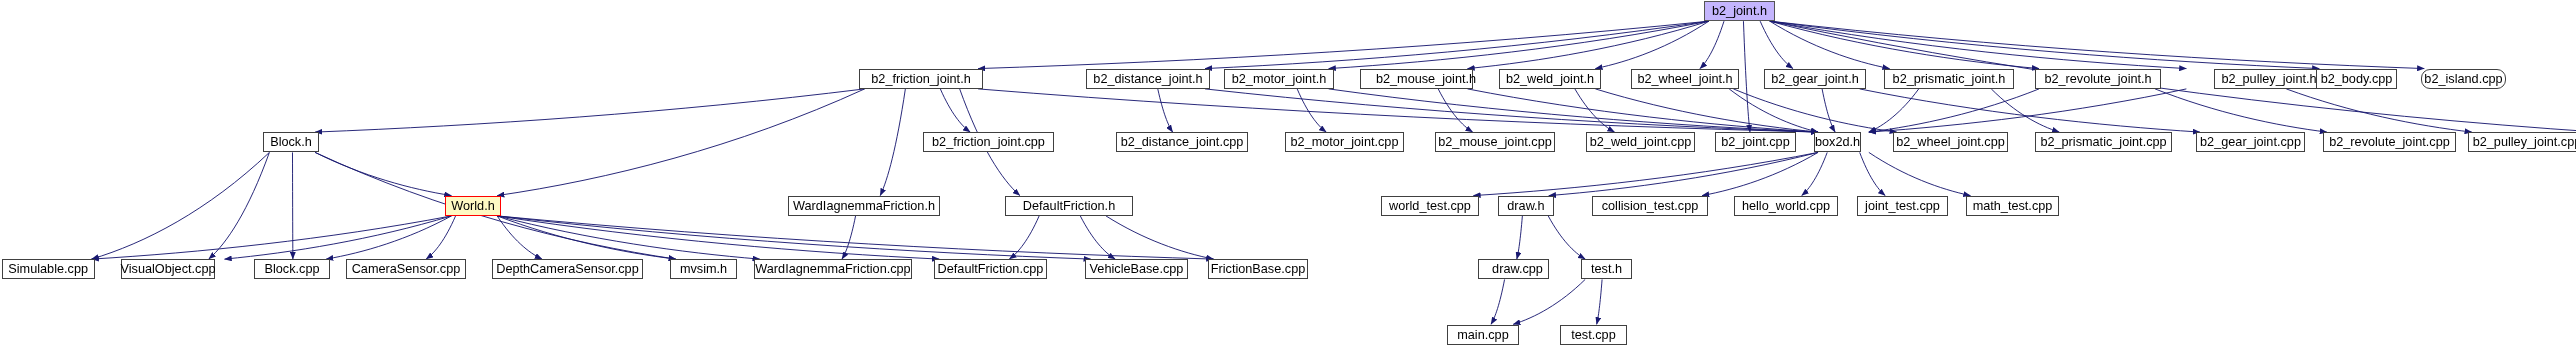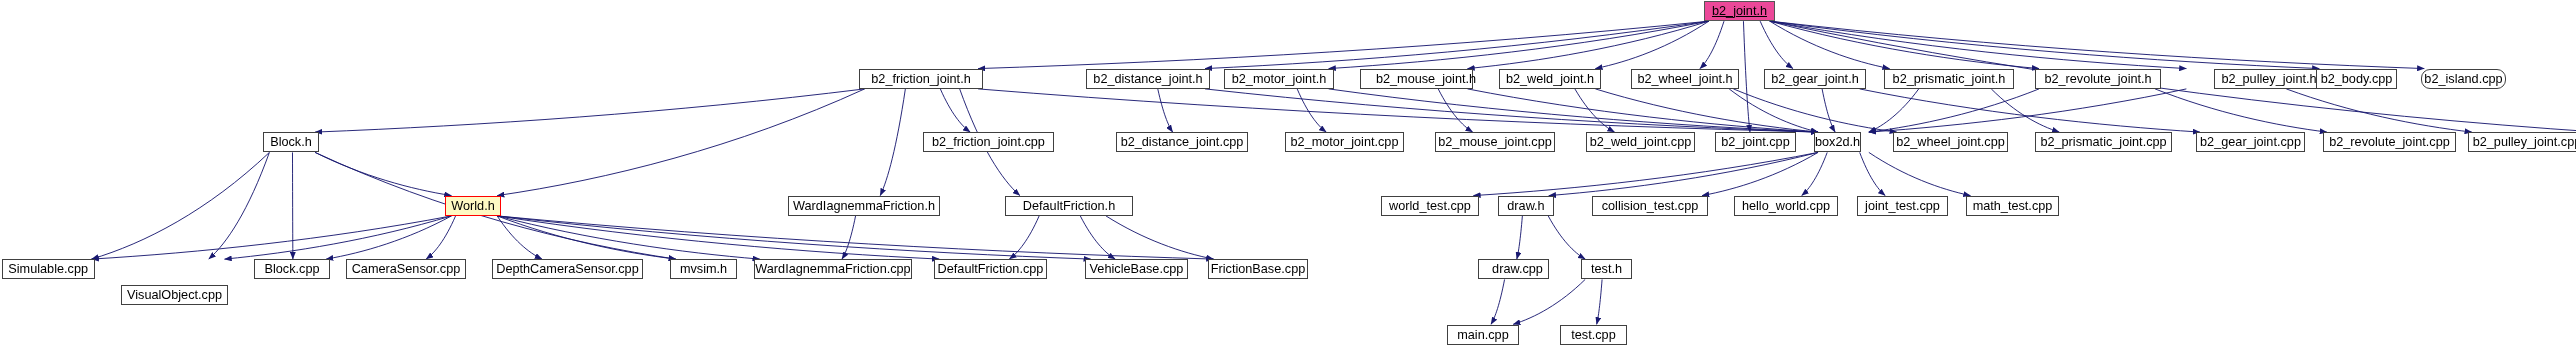--- a/index.html
+++ b/index.html
@@ -34,23 +34,22 @@
     font-size: 12.7px;
     line-height: 1;
     display: flex;
     align-items: center;
     justify-content: center;
     white-space: nowrap;
     height: 20.4px;
     letter-spacing: 0px;
   }
   .gnode.root {
-    background: #ec4899;
+    background: #c4b5fd;
     border: 0.8px solid #555555;
-    text-decoration: underline;
   }
   .gnode.current {
     border: 0.8px solid #ff0000;
     background: #fef9c3;
   }
   .gnode .nlabel {
     display: block;
     padding: 0 6px;
   }
 </style>
@@ -237,21 +236,21 @@
       </div>
       <div class="gnode" style="left: 1857px; top: 196px; width: 91px;">
         <span class="nlabel">joint_test.cpp</span>
       </div>
       <div class="gnode" style="left: 1966px; top: 196px; width: 93px;">
         <span class="nlabel">math_test.cpp</span>
       </div>
       <div class="gnode" style="left: 1.7px; top: 259px; width: 93px;">
         <span class="nlabel">Simulable.cpp</span>
       </div>
-      <div class="gnode" style="left: 121px; top: 259px; width: 107px; margin-top: 26px;">
+      <div class="gnode" style="left: 121px; top: 259px; width: 94px;">
         <span class="nlabel">VisualObject.cpp</span>
       </div>
       <div class="gnode" style="left: 254px; top: 259px; width: 76px;">
         <span class="nlabel">Block.cpp</span>
       </div>
       <div class="gnode" style="left: 346px; top: 259px; width: 120px;">
         <span class="nlabel">CameraSensor.cpp</span>
       </div>
       <div class="gnode" style="left: 492px; top: 259px; width: 151px;">
         <span class="nlabel">DepthCameraSensor.cpp</span>

